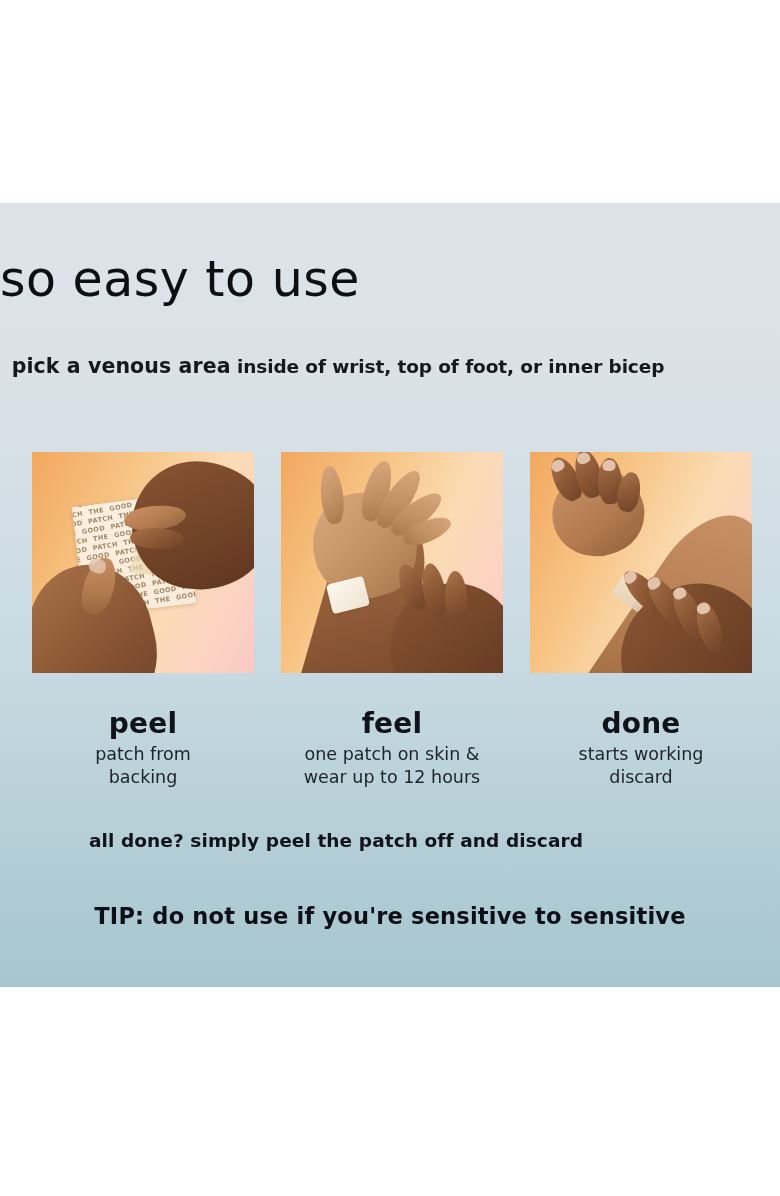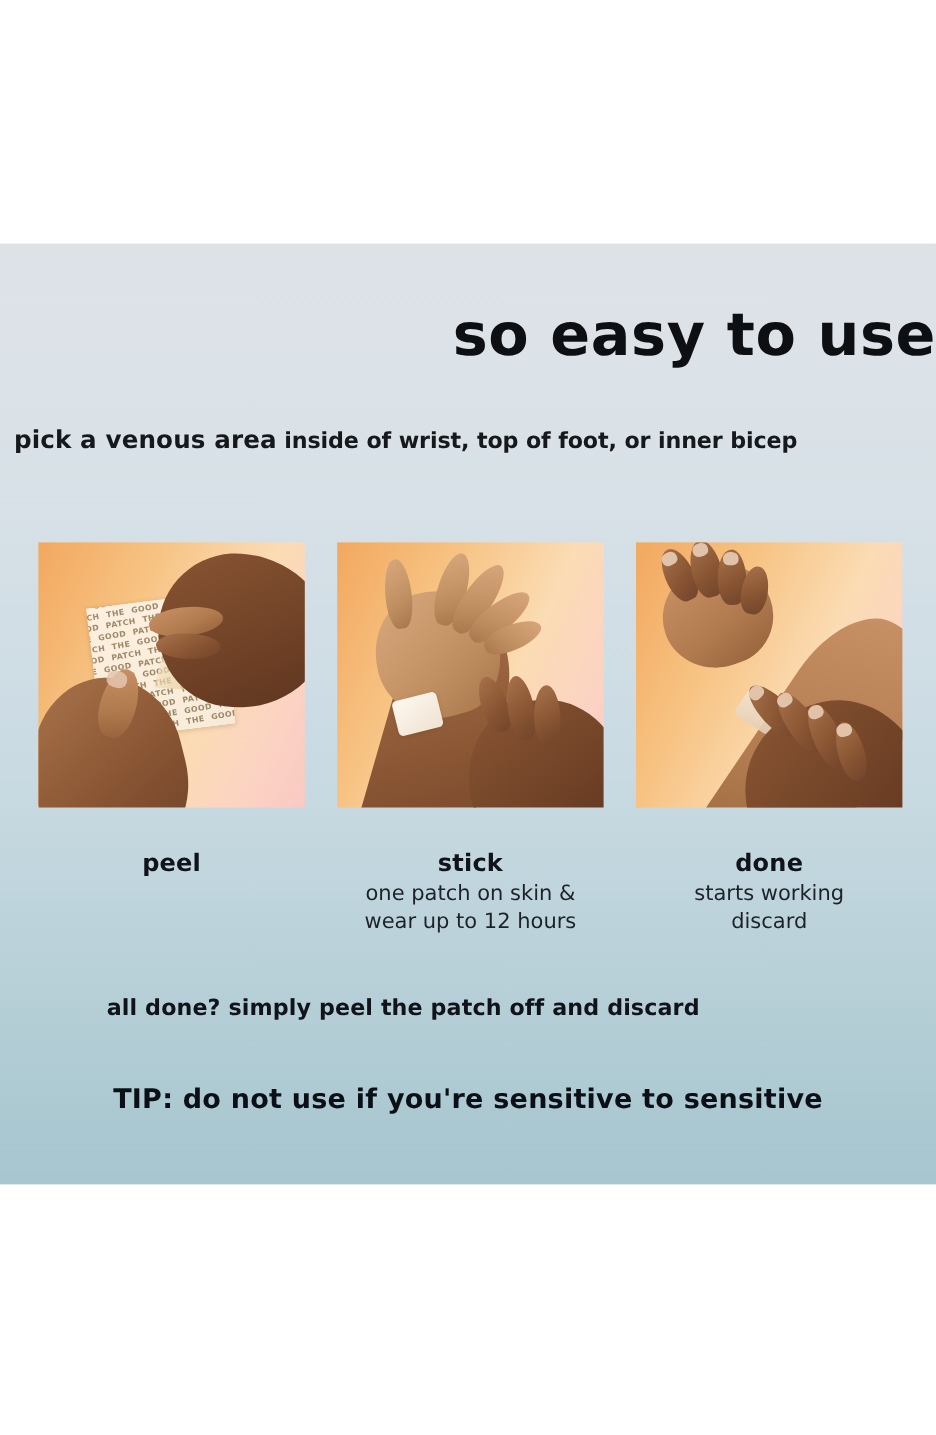--- a/index.html
+++ b/index.html
@@ -30,23 +30,23 @@
         #acc9d2 92%,
         #a7c6cf 100%);
     overflow:hidden;
   }
 
   
   .headline {
     position:absolute;
     left:0; top:52px;
     width:780px;
-    text-align:right;
+    text-align:left;
     font-family:"DejaVu Sans", sans-serif;
-    font-weight:700;
+    font-weight:400;
     font-size:49px;
     letter-spacing:0.5px;
     color:#0d0f12;
     line-height:1;
   }
 
   
   .sub1 {
     position:absolute;
     left:0; top:152px;
@@ -262,21 +262,21 @@
   
   .steps {
     position:absolute;
     left:32px; top:505px;
     width:720px;
     display:flex;
     justify-content:space-between;
   }
   .step { width:222px; text-align:center; }
   .step-title {
-    font-size:20px; font-weight:700; color:#10131a;
+    font-size:28px; font-weight:700; color:#10131a;
     line-height:1.12; letter-spacing:0.2px;
   }
   .step-desc {
     margin-top:4px;
     font-size:17.5px; font-weight:400; color:#1d2228;
     line-height:1.32;
     white-space:pre-line;
   }
 
   
@@ -360,23 +360,25 @@
         <div class="p3-h2f4 sk-m">
           <span class="nail" style="left:4px;top:1px;"></span>
         </div>
       </div>
 
     </div>
 
     <div class="steps">
       <div class="step">
         <div class="step-title">peel</div>
+        <div class="step-desc">patch from
+backing</div>
       </div>
       <div class="step">
-        <div class="step-title">stick</div>
+        <div class="step-title">feel</div>
         <div class="step-desc">one patch on skin &amp;
 wear up to 12 hours</div>
       </div>
       <div class="step">
         <div class="step-title">done</div>
         <div class="step-desc">starts working
 discard</div>
       </div>
     </div>
 

